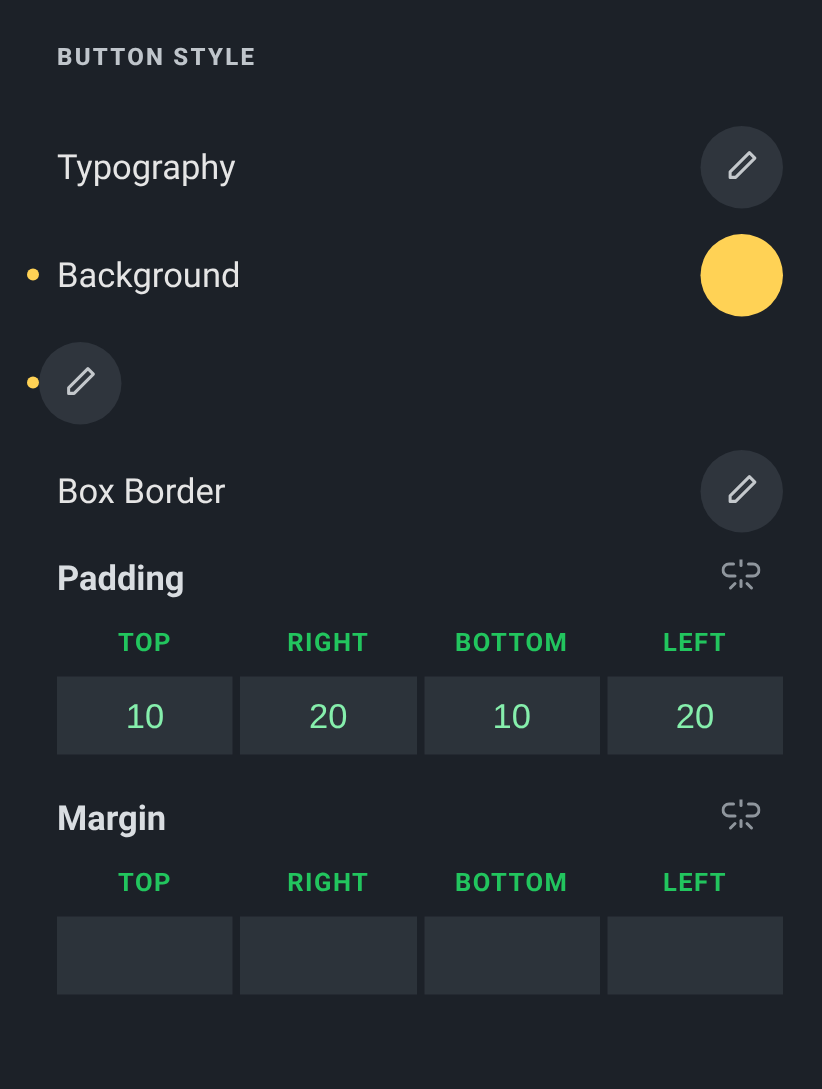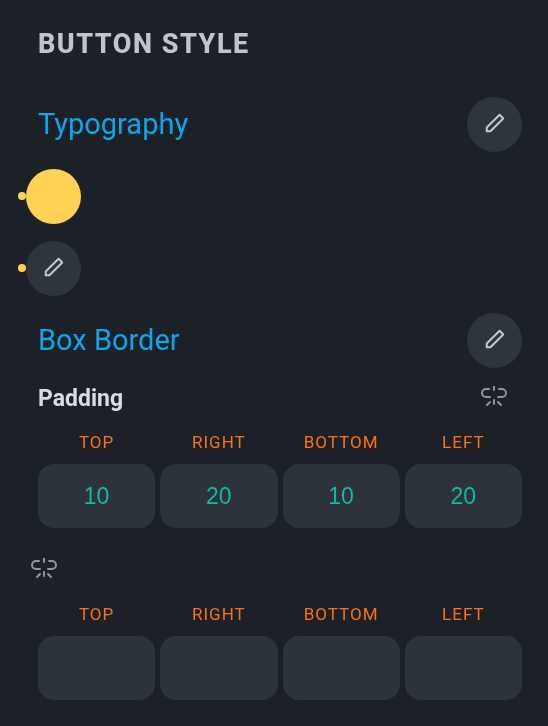--- a/index.html
+++ b/index.html
@@ -7,36 +7,36 @@
     background: #1c2128;
     color: #c4c8cc;
     font-family: -apple-system, BlinkMacSystemFont, "Segoe UI", Roboto, sans-serif;
     width: 548px;
     height: 726px;
     overflow: hidden;
     padding: 28px 26px 0 26px;
   }
   .section-title {
     color: #bfc5cb;
-    font-size: 27px;
+    font-size: 16px;
     font-weight: 800;
     letter-spacing: 1.5px;
     margin-left: 12px;
     margin-bottom: 28px;
   }
   .control-row {
     display: flex;
     align-items: center;
     justify-content: space-between;
     height: 72px;
     position: relative;
   }
   .control-label {
-    color: #0ea5e9;
-    font-size: 29px;
+    color: #e5e5e5;
+    font-size: 23px;
     font-weight: 400;
     margin-left: 12px;
     position: relative;
   }
   .modified-dot {
     position: absolute;
     left: -8px;
     top: 50%;
     transform: translateY(-50%);
     width: 8px;
@@ -94,33 +94,33 @@
     margin-left: 12px;
     margin-right: 0;
   }
   .spacing-col {
     flex: 1;
     display: flex;
     flex-direction: column;
     align-items: center;
   }
   .spacing-head {
-    color: #f97316;
+    color: #22c55e;
     font-size: 17px;
-    font-weight: 400;
+    font-weight: 700;
     letter-spacing: 1px;
     margin-bottom: 12px;
   }
   .spacing-input {
     width: 100%;
-    height: 64px;
+    height: 52px;
     background: #2c333a;
     border: none;
-    border-radius: 16px;
-    color: #14b8a6;
+    border-radius: 0;
+    color: #86efac;
     font-size: 23px;
     text-align: center;
     outline: none;
   }
   .spacing-input::placeholder { color: #7d848b; }
 </style>
 </head>
 <body>
 
 <div class="section-title">BUTTON STYLE</div>
@@ -131,20 +131,21 @@
     <span>
       <svg viewBox="0 0 24 24" fill="none" stroke="#c4c8cc" stroke-width="2.2" stroke-linecap="round" stroke-linejoin="round">
           <path d="M17 3l4 4L7 21H3v-4L17 3z"></path>
         </svg>
     </span>
   </button>
 </div>
 
 <div class="control-row">
   <span class="modified-dot"></span>
+  <span class="control-label">Background</span>
   <button class="color-swatch" style="background:#ffd255"></button>
 </div>
 
 <div class="control-row">
   <span class="modified-dot"></span>
   <button class="circle-btn">
     <span>
       <svg viewBox="0 0 24 24" fill="none" stroke="#c4c8cc" stroke-width="2.2" stroke-linecap="round" stroke-linejoin="round">
           <path d="M17 3l4 4L7 21H3v-4L17 3z"></path>
         </svg>
@@ -191,20 +192,21 @@
     <div class="spacing-head">BOTTOM</div>
     <input class="spacing-input" value="10" style="">
   </div>
   <div class="spacing-col">
     <div class="spacing-head">LEFT</div>
     <input class="spacing-input" value="20" style="">
   </div>
 </div>
 
 <div class="spacing-row" style="margin-top:28px">
+  <span class="spacing-label">Margin</span>
   <button class="link-btn">
     <span>
       <svg viewBox="0 0 26 22" fill="none" stroke="#8f969d" stroke-width="2" stroke-linecap="round">
         <path d="M9 11H5a4 4 0 0 1 0-8h3"></path>
         <path d="M17 11h4a4 4 0 0 0 0-8h-3"></path>
         <line x1="13" y1="0" x2="13" y2="4"></line>
         <line x1="13" y1="14" x2="13" y2="18"></line>
         <line x1="9" y1="16" x2="6" y2="19"></line>
         <line x1="17" y1="16" x2="20" y2="19"></line>
       </svg>

